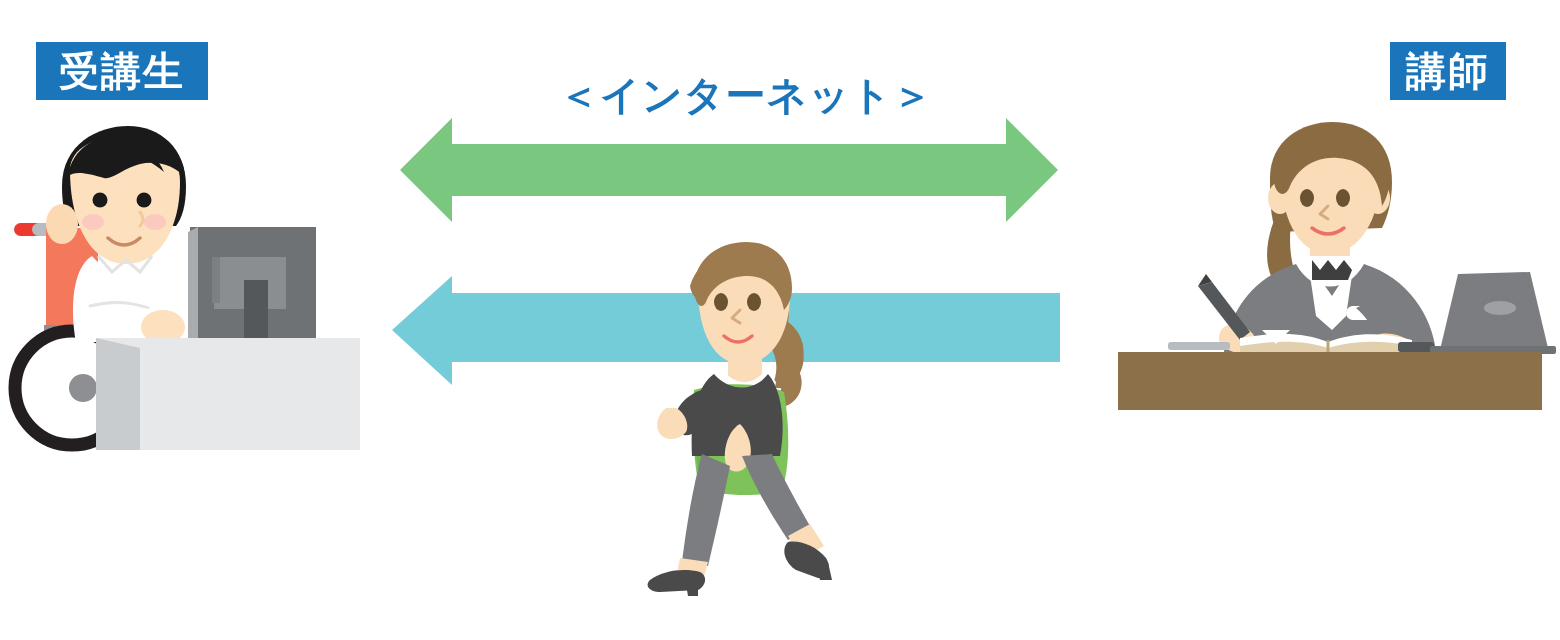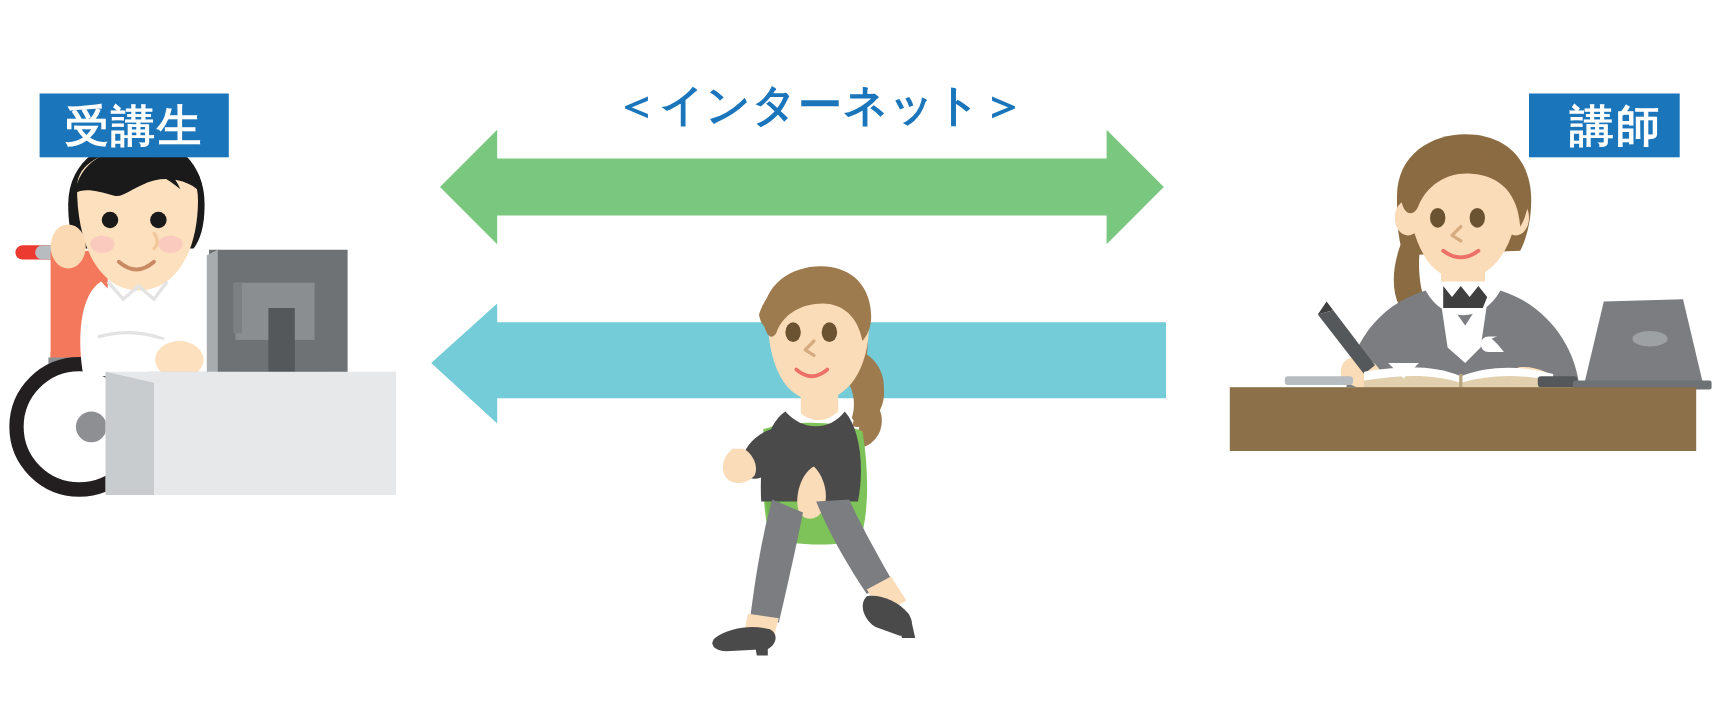--- a/index.html
+++ b/index.html
@@ -19,36 +19,34 @@
   }
   .badge {
     position: absolute;
     background: #1b75bb;
     color: #ffffff;
     font-weight: bold;
     display: flex;
     align-items: center;
     justify-content: center;
     letter-spacing: 2px;
-    margin-top: 43px;
   }
   #badge-student {
     left: 36px;
     top: 42px;
     width: 172px;
     height: 58px;
     font-size: 40px;
   }
   #badge-instructor {
     left: 1390px;
     top: 42px;
     width: 116px;
     height: 58px;
     font-size: 40px;
-    padding-left: 21px;
   }
   #internet-title {
     position: absolute;
     left: 516px;
     top: 68px;
     width: 460px;
     text-align: center;
     color: #1b75bb;
     font-size: 40px;
     font-weight: bold;

